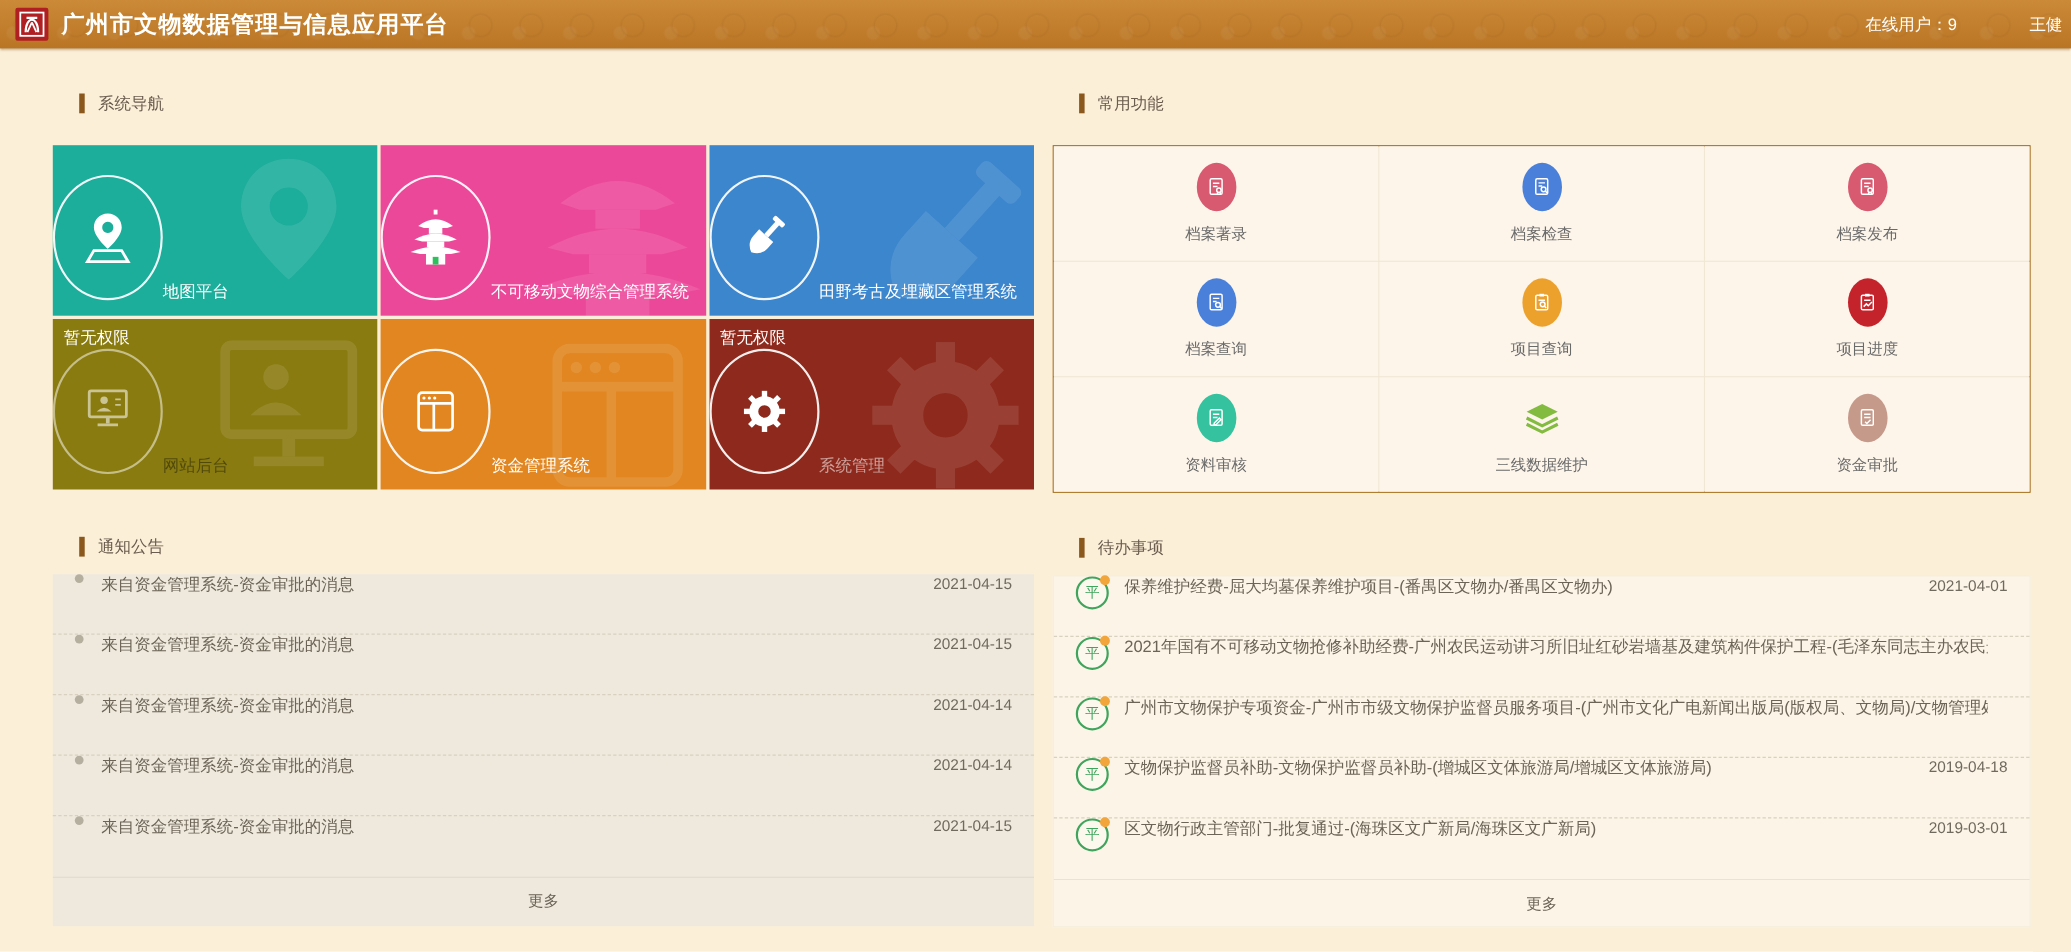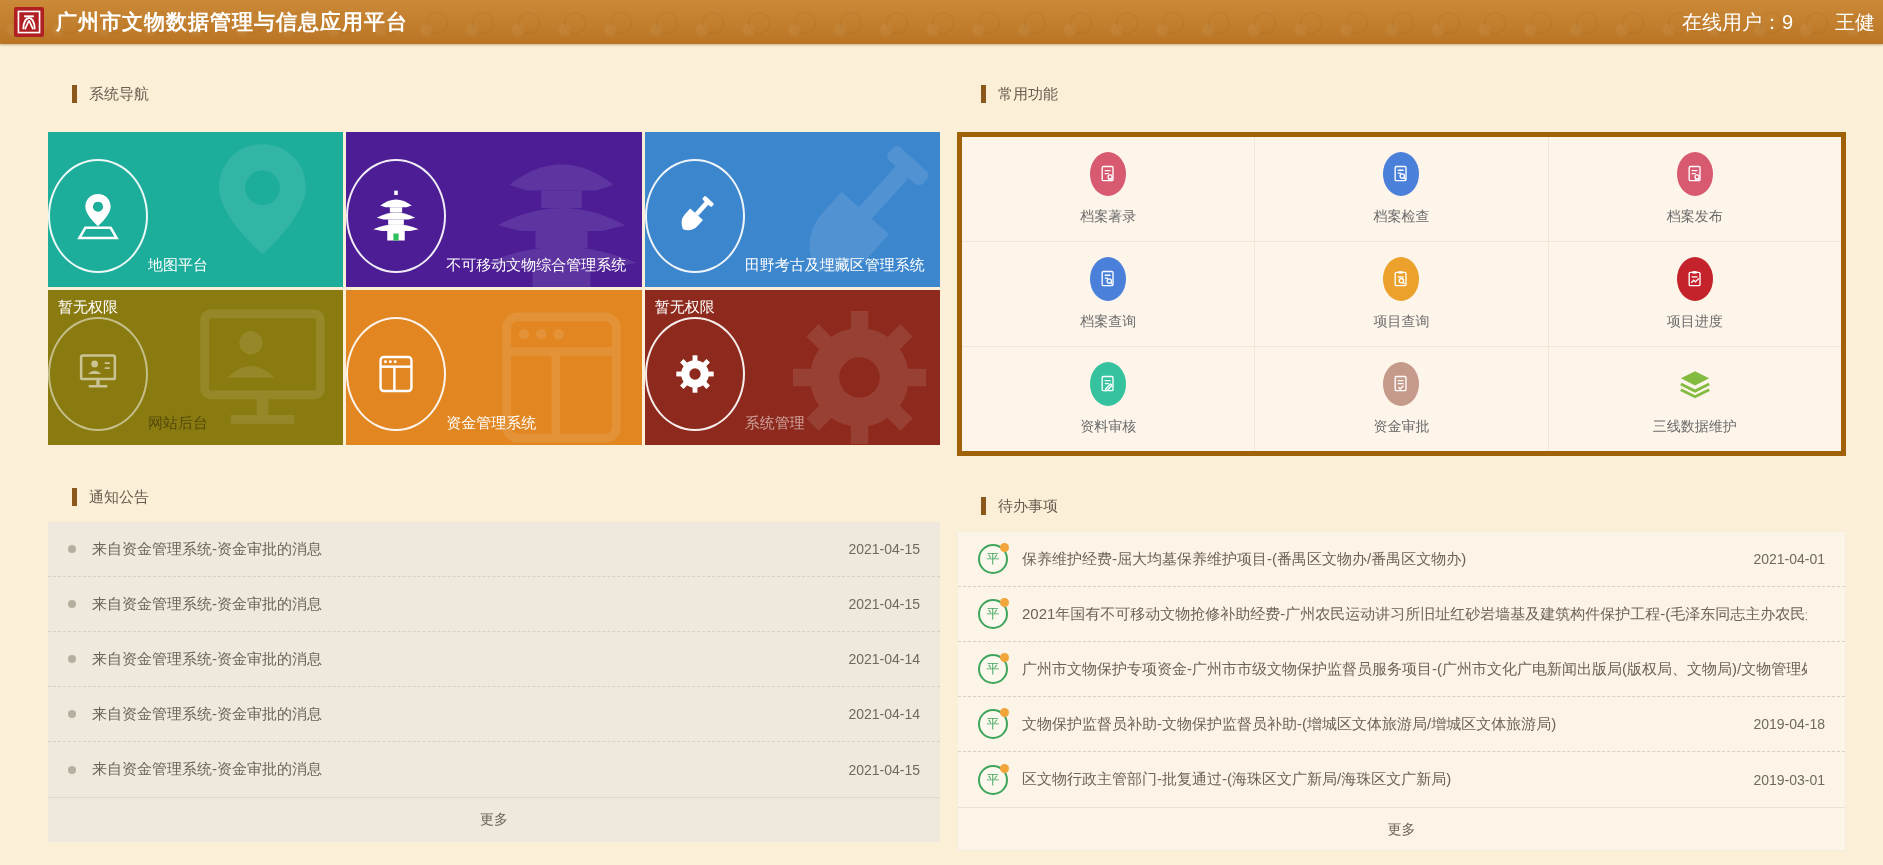--- a/index.html
+++ b/index.html
@@ -13,21 +13,21 @@
       radial-gradient(circle, rgba(0,0,0,0.00) 9px, rgba(90,45,5,0.07) 10px, rgba(0,0,0,0) 12px),
       radial-gradient(circle at 12px 30px, rgba(255,255,255,0.05) 5px, rgba(0,0,0,0) 7px),
       linear-gradient(#cb8a38,#ba7524);
     background-size:46px 46px,46px 46px,100% 100%;
     display:flex;align-items:center;
     box-shadow:0 1px 2px rgba(100,60,10,0.35);
   }
   .logo{width:30px;height:30px;margin-left:14px;background:#b01f22;border-radius:2px;
     display:flex;align-items:center;justify-content:center;flex:0 0 auto;}
   .header-title{color:#fff;font-size:21px;font-weight:bold;margin-left:12px;letter-spacing:1px;}
-  .header-right{margin-left:auto;display:flex;align-items:center;color:#fff;font-size:20px;}
+  .header-right{margin-left:auto;display:flex;align-items:center;color:#fff;font-size:15px;gap:24px;}
   .online-users{margin-right:42px;}
   .username{margin-right:8px;cursor:pointer;}
 
   
   .col-left{position:absolute;left:48px;top:44px;width:892px;}
   .col-right{position:absolute;left:957px;top:44px;width:889px;}
 
   .section-title{margin-top:40px;height:20px;display:flex;align-items:center;padding-left:24px;}
   .section-title .bar{width:5px;height:18px;background:#8a571d;margin-right:12px;}
   .section-title .txt{font-size:15px;color:#6a5c4e;}
@@ -42,32 +42,32 @@
   .tile-ghost{position:absolute;right:-12px;bottom:-25px;width:185px;height:185px;opacity:0.10;z-index:1;}
   .tile-ghost svg{width:100%;height:100%;}
   .no-perm{position:absolute;top:8px;left:10px;color:#fff;font-size:15px;z-index:3;}
   .tile-4 .tile-circle{opacity:0.55;}
   .tile-4 .tile-label{color:rgba(25,25,5,0.5);}
   .tile-6 .tile-label{color:rgba(255,255,255,0.55);}
   .rot45{transform:rotate(42deg);}
 
   
   .fn-grid{margin-top:28px;display:grid;grid-template-columns:repeat(3,1fr);grid-auto-rows:104px;
-    gap:1px;background:#f0e7d4;border:5px solid #a16207;}
+    gap:1px;background:#f0e7d4;border:1px solid #a16207;}
   .fn-cell{background:#fdf5ea;display:flex;flex-direction:column;align-items:center;
     justify-content:center;cursor:pointer;}
   .fn-badge{width:36px;height:44px;border-radius:50%;display:flex;align-items:center;justify-content:center;}
   .fn-badge.no-bg{background:transparent !important;}
   .fn-label{margin-top:12px;font-size:14px;color:#6a6a6a;}
 
   
   .panel{margin-top:15px;height:320px;}
   .panel-notice{background:#efe9dd;}
   .panel-todo{background:#fcf4e6;border:1px solid #f6eedd;box-sizing:border-box;}
-  .list-row{height:55px;display:flex;align-items:center;padding:0 20px;box-sizing:border-box;
+  .list-row{height:55px;display:flex;align-items:flex-start;padding:0 20px;box-sizing:border-box;
     border-bottom:1px dashed #d8d1c0;cursor:pointer;}
   .list-row:nth-child(5){border-bottom:none;}
   .bullet{width:8px;height:8px;border-radius:50%;background:#b5afa0;margin-right:16px;flex:0 0 auto;}
   .row-text{font-size:15px;color:#6b6457;white-space:nowrap;overflow:hidden;flex:1 1 auto;}
   .row-date{font-size:14px;color:#6f695e;margin-left:18px;flex:0 0 auto;}
   .badge{position:relative;width:26px;height:26px;border:2px solid #3fa45c;border-radius:50%;
     color:#3fa45c;font-size:13px;display:flex;align-items:center;justify-content:center;
     margin-right:14px;flex:0 0 auto;background:#fdf8ee;}
   .badge::after{content:"";position:absolute;top:-3px;right:-3px;width:9px;height:9px;
     border-radius:50%;background:#f2a53a;}
@@ -114,21 +114,21 @@
           </svg>
         </div>
         <div class="tile-ghost">
           <svg viewBox="0 0 64 64">
               <path fill-rule="evenodd" fill="#ffffff" d="M32 6 C23 6 17 13 17 21 C17 31 32 44 32 44 C32 44 47 31 47 21 C47 13 41 6 32 6 Z M32 15 a6 6 0 1 0 0.01 0 Z"></path>
             </svg>
         </div>
         <div class="tile-label">地图平台</div>
       </div>
 
-      <div class="tile tile-2" style="background: #4c1d95; text-align: right;">
+      <div class="tile tile-2" style="background: #ec4899; text-align: right;">
         <div class="tile-circle">
           <svg width="56" height="56" viewBox="0 0 64 64">
             <rect x="30" y="3" width="4" height="5" fill="#ffffff"></rect>
             <path d="M14 20 Q32 6 50 20 L44 22 L20 22 Z" fill="#ffffff"></path>
             <rect x="25" y="22" width="14" height="6" fill="#ffffff"></rect>
             <path d="M10 34 Q32 22 54 34 L46 36 L18 36 Z" fill="#ffffff"></path>
             <rect x="23" y="36" width="18" height="6" fill="#ffffff"></rect>
             <path d="M6 47 Q32 36 58 47 L48 49 L16 49 Z" fill="#ffffff"></path>
             <rect x="22" y="49" width="20" height="11" fill="#ffffff"></rect>
             <rect x="29" y="52" width="6" height="8" fill="#2ec05c"></rect>
@@ -371,40 +371,40 @@
           <svg width="20" height="20" viewBox="0 0 24 24" fill="none" stroke="#ffffff" stroke-width="1.6">
             <rect x="5" y="3" width="13" height="17" rx="1.5"></rect>
               <path d="M8 8 h7 M8 11.5 h5"></path>
             <path d="M9.5 17.5 l5.5 -5.5 l1.8 1.8 l-5.5 5.5 l-2.4 0.6 Z"></path>
           </svg>
         </div>
         <div class="fn-label">资料审核</div>
       </div>
 
       <div class="fn-cell">
-        <div class="fn-badge" style="background: rgb(198, 154, 139);">
-          <svg width="20" height="20" viewBox="0 0 24 24" fill="none" stroke="#ffffff" stroke-width="1.6">
-            <rect x="5" y="3" width="13" height="17" rx="1.5"></rect>
-              <path d="M8 8 h7 M8 11.5 h7"></path>
-            <path d="M9 16 l2 2 l4 -4"></path>
-          </svg>
-        </div>
-        <div class="fn-label">资金审批</div>
-      </div>
-
-      <div class="fn-cell">
         <div class="fn-badge no-bg" style="color: rgb(131, 187, 64);">
           <svg width="34" height="34" viewBox="0 0 24 24">
             <path d="M12 3 L22 8 L12 13 L2 8 Z" fill="currentColor"></path>
             <path d="M2 12 l10 5 l10 -5" fill="none" stroke="currentColor" stroke-width="2"></path>
             <path d="M2 16 l10 5 l10 -5" fill="none" stroke="currentColor" stroke-width="2"></path>
           </svg>
         </div>
         <div class="fn-label">三线数据维护</div>
       </div>
+
+      <div class="fn-cell">
+        <div class="fn-badge" style="background: rgb(198, 154, 139);">
+          <svg width="20" height="20" viewBox="0 0 24 24" fill="none" stroke="#ffffff" stroke-width="1.6">
+            <rect x="5" y="3" width="13" height="17" rx="1.5"></rect>
+              <path d="M8 8 h7 M8 11.5 h7"></path>
+            <path d="M9 16 l2 2 l4 -4"></path>
+          </svg>
+        </div>
+        <div class="fn-label">资金审批</div>
+      </div>
     </div>
 
     <div class="section-title" style="margin-top:40px;">
       <div class="bar"></div>
       <div class="txt">待办事项</div>
     </div>
 
     <div class="panel panel-todo">
       <div class="list-row">
         <div class="badge">平</div>

